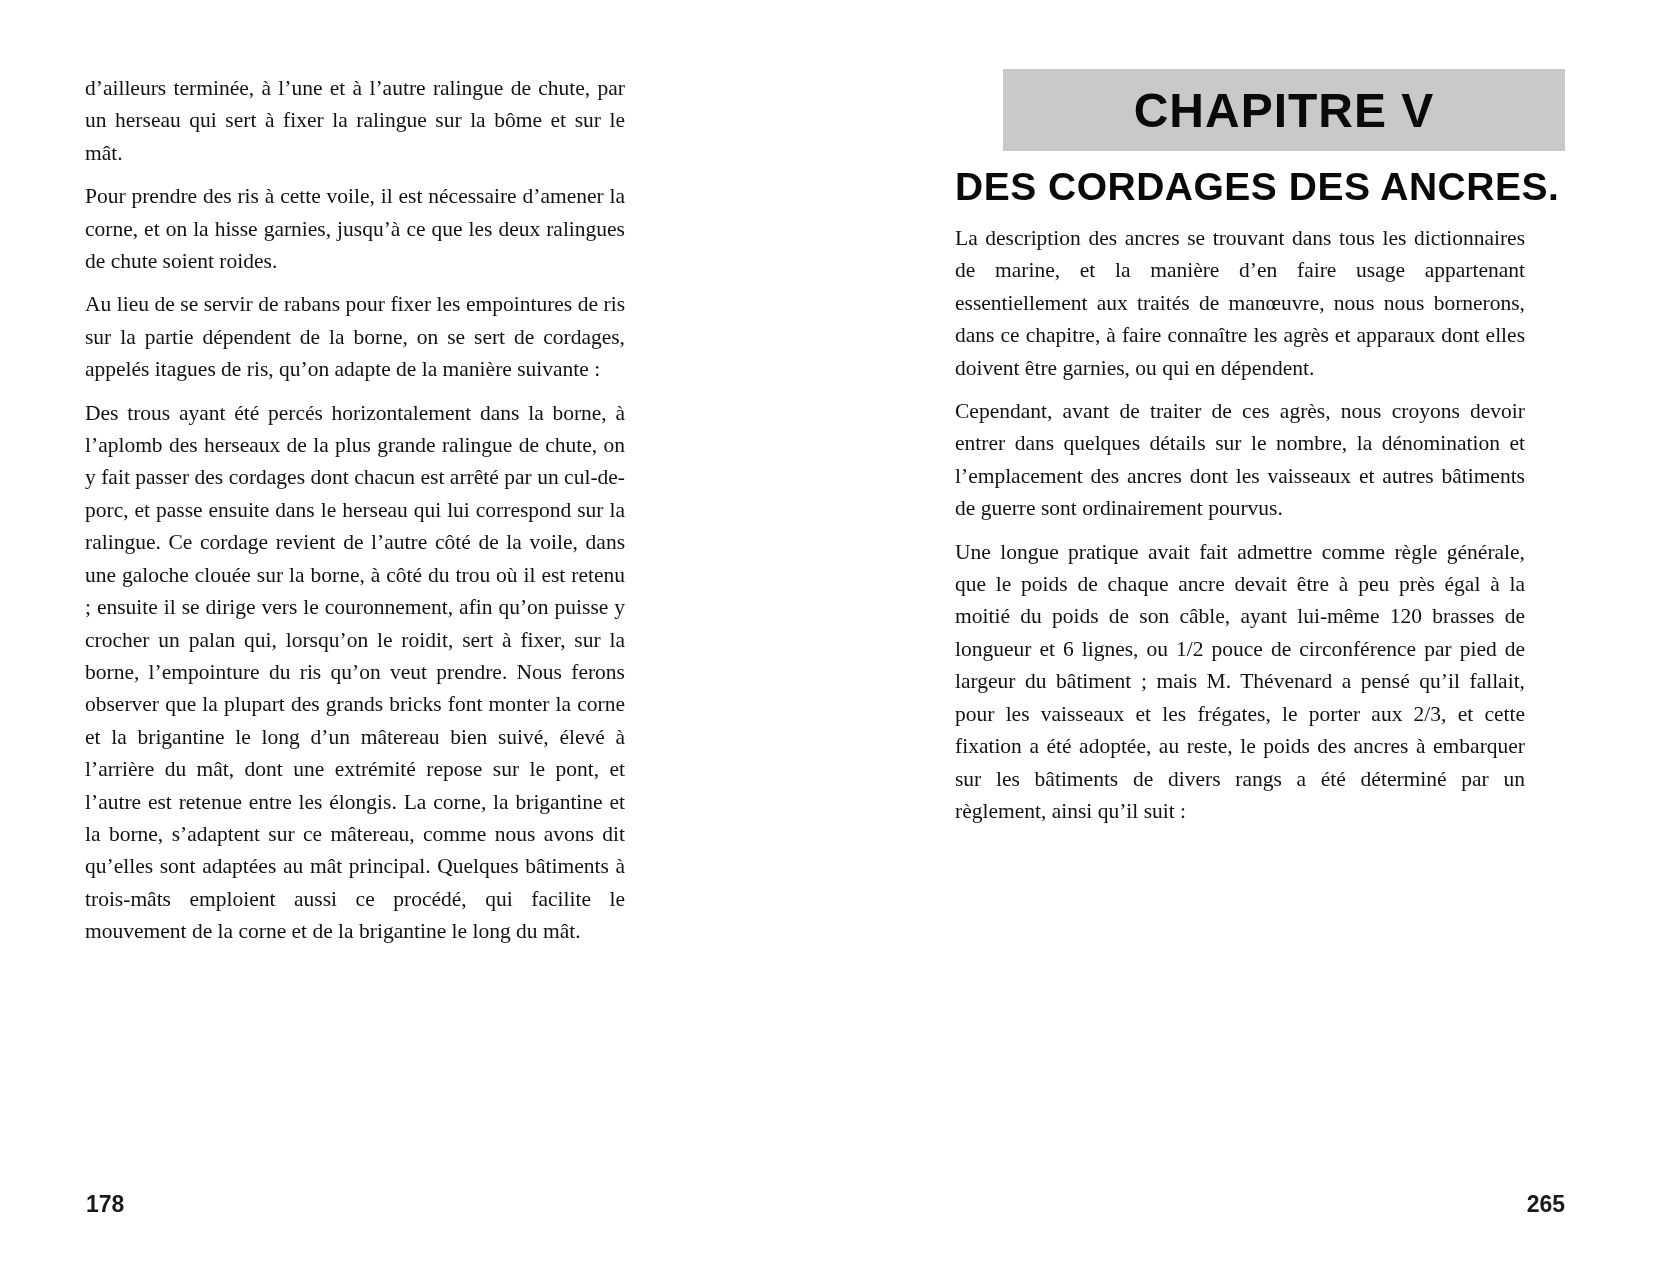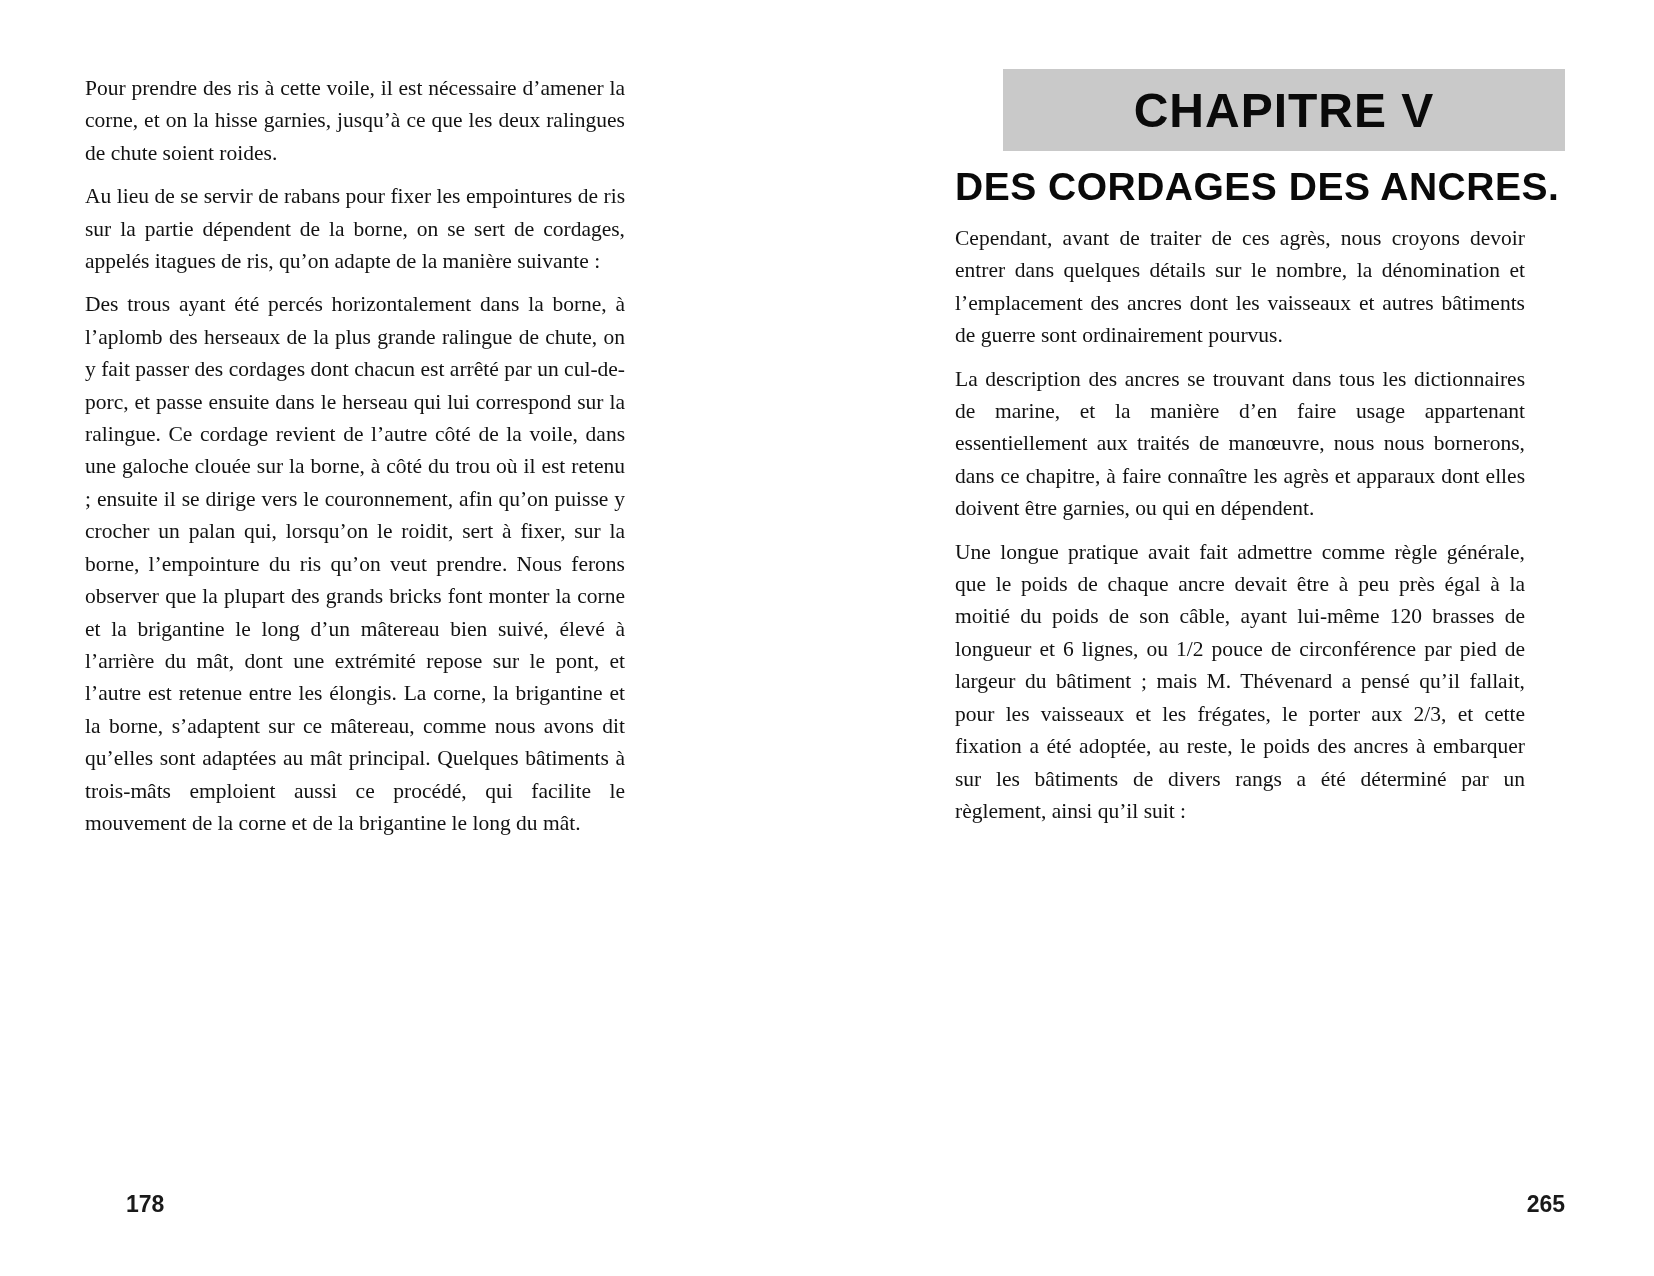--- a/index.html
+++ b/index.html
@@ -68,42 +68,42 @@
     color: #0a0a0a;
     white-space: nowrap;
   }
   .page-number {
     position: absolute;
     top: 1191px;
     font-family: "Liberation Sans", sans-serif;
     font-weight: bold;
     font-size: 23px;
     color: #1a1a1a;
-    margin-left: 40px;
   }
   .pn-left { left: 86px; }
   .pn-right { right: 89px; text-align: right; }
 </style>
 </head>
 <body>
 
 <div class="spread" style="background: rgb(255, 255, 255);">
 
   <div class="body-col col-left">
+    <p>d’ailleurs terminée, à l’une et à l’autre ralingue de chute, par un herseau qui sert à fixer la ralingue sur la bôme et sur le mât.</p>
     <p>Pour prendre des ris à cette voile, il est nécessaire d’amener la corne, et on la hisse garnies, jusqu’à ce que les deux ralingues de chute soient roides.</p>
     <p>Au lieu de se servir de rabans pour fixer les empointures de ris sur la partie dépendent de la borne, on se sert de cordages, appelés itagues de ris, qu’on adapte de la manière suivante :</p>
     <p>Des trous ayant été percés horizontalement dans la borne, à l’aplomb des herseaux de la plus grande ralingue de chute, on y fait passer des cordages dont chacun est arrêté par un cul-de-porc, et passe ensuite dans le herseau qui lui correspond sur la ralingue. Ce cordage revient de l’autre côté de la voile, dans une galoche clouée sur la borne, à côté du trou où il est retenu ; ensuite il se dirige vers le couronnement, afin qu’on puisse y crocher un palan qui, lorsqu’on le roidit, sert à fixer, sur la borne, l’empointure du ris qu’on veut prendre. Nous ferons observer que la plupart des grands bricks font monter la corne et la brigantine le long d’un mâtereau bien suivé, élevé à l’arrière du mât, dont une extrémité repose sur le pont, et l’autre est retenue entre les élongis. La corne, la brigantine et la borne, s’adaptent sur ce mâtereau, comme nous avons dit qu’elles sont adaptées au mât principal. Quelques bâtiments à trois-mâts emploient aussi ce procédé, qui facilite le mouvement de la corne et de la brigantine le long du mât.</p>
   </div>
   <div class="page-number pn-left">178</div>
 
   <div class="chapter-bar" style="background: rgb(201, 201, 201);">
     <span class="chapter-title">CHAPITRE V</span>
   </div>
   <div class="chapter-subtitle">DES CORDAGES DES ANCRES.</div>
 
   <div class="body-col col-right">
+    <p>La description des ancres se trouvant dans tous les dictionnaires de marine, et la manière d’en faire usage appartenant essentiellement aux traités de manœuvre, nous nous bornerons, dans ce chapitre, à faire connaître les agrès et apparaux dont elles doivent être garnies, ou qui en dépendent.</p>
     <p>Cependant, avant de traiter de ces agrès, nous croyons devoir entrer dans quelques détails sur le nombre, la dénomination et l’emplacement des ancres dont les vaisseaux et autres bâtiments de guerre sont ordinairement pourvus.</p>
-    <p>La description des ancres se trouvant dans tous les dictionnaires de marine, et la manière d’en faire usage appartenant essentiellement aux traités de manœuvre, nous nous bornerons, dans ce chapitre, à faire connaître les agrès et apparaux dont elles doivent être garnies, ou qui en dépendent.</p>
     <p>Une longue pratique avait fait admettre comme règle générale, que le poids de chaque ancre devait être à peu près égal à la moitié du poids de son câble, ayant lui-même 120 brasses de longueur et 6 lignes, ou 1/2 pouce de circonférence par pied de largeur du bâtiment ; mais M. Thévenard a pensé qu’il fallait, pour les vaisseaux et les frégates, le porter aux 2/3, et cette fixation a été adoptée, au reste, le poids des ancres à embarquer sur les bâtiments de divers rangs a été déterminé par un règlement, ainsi qu’il suit :</p>
   </div>
   <div class="page-number pn-right">265</div>
 
 </div>
 
 </body></html>

